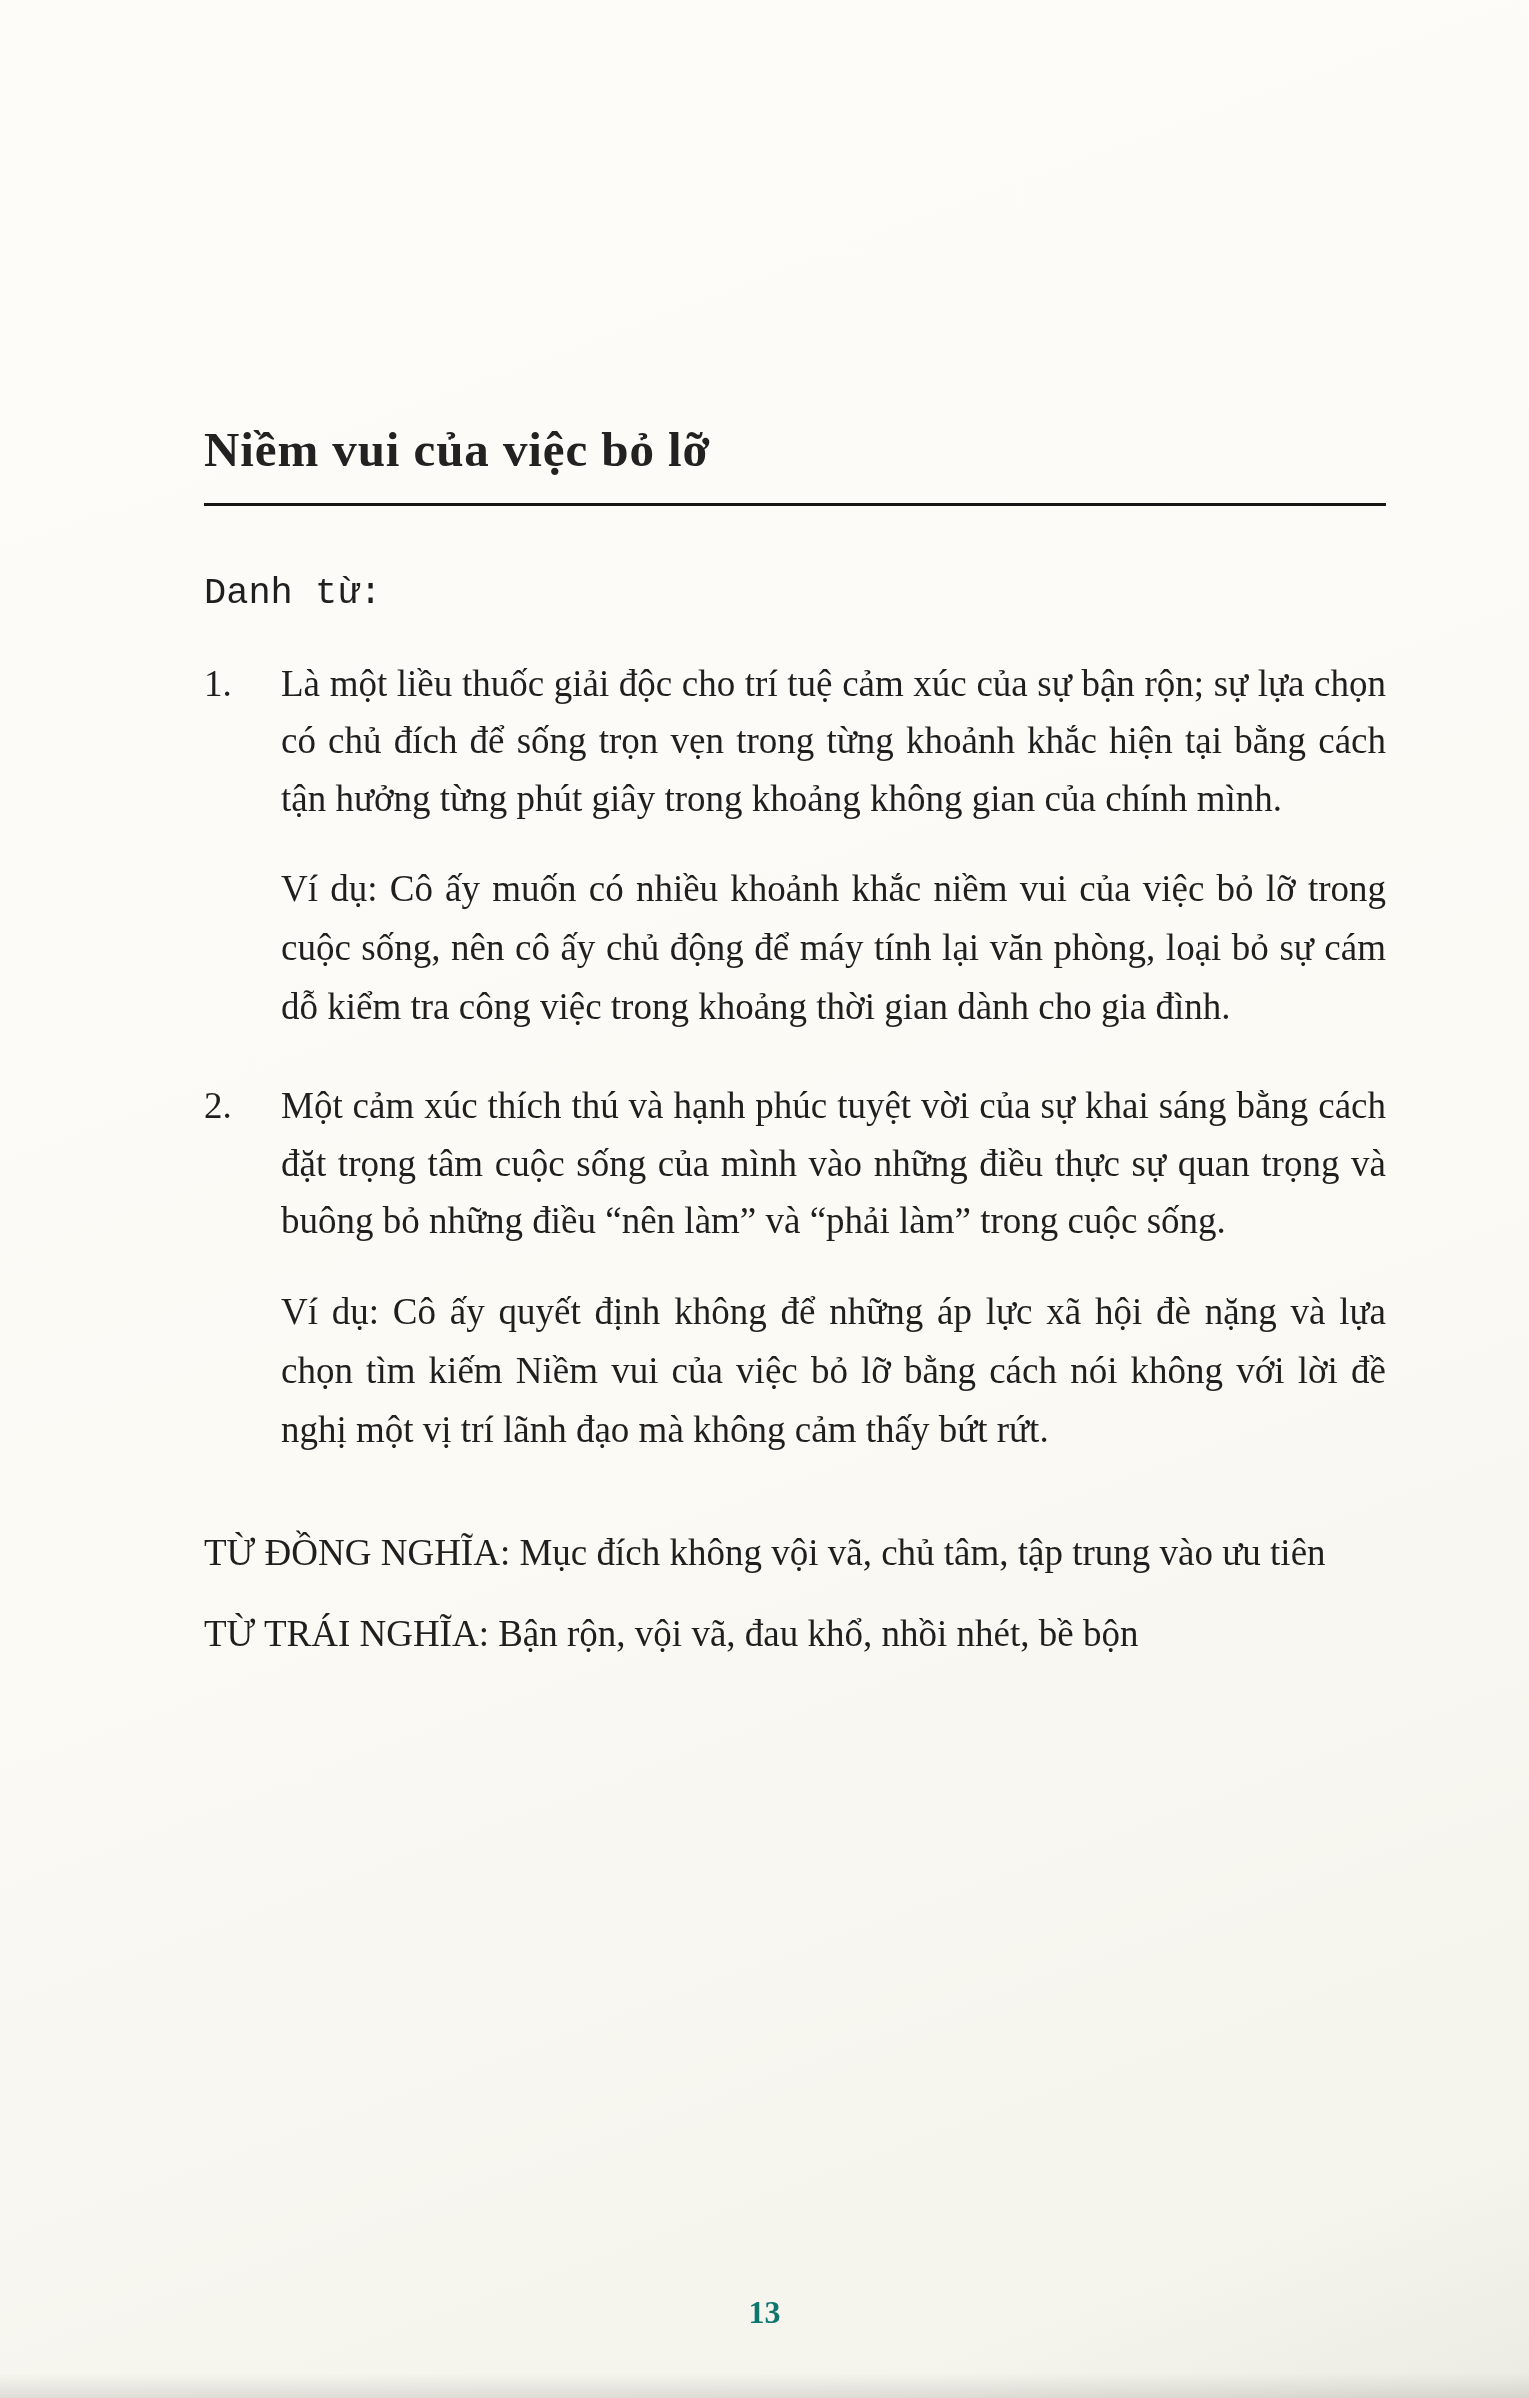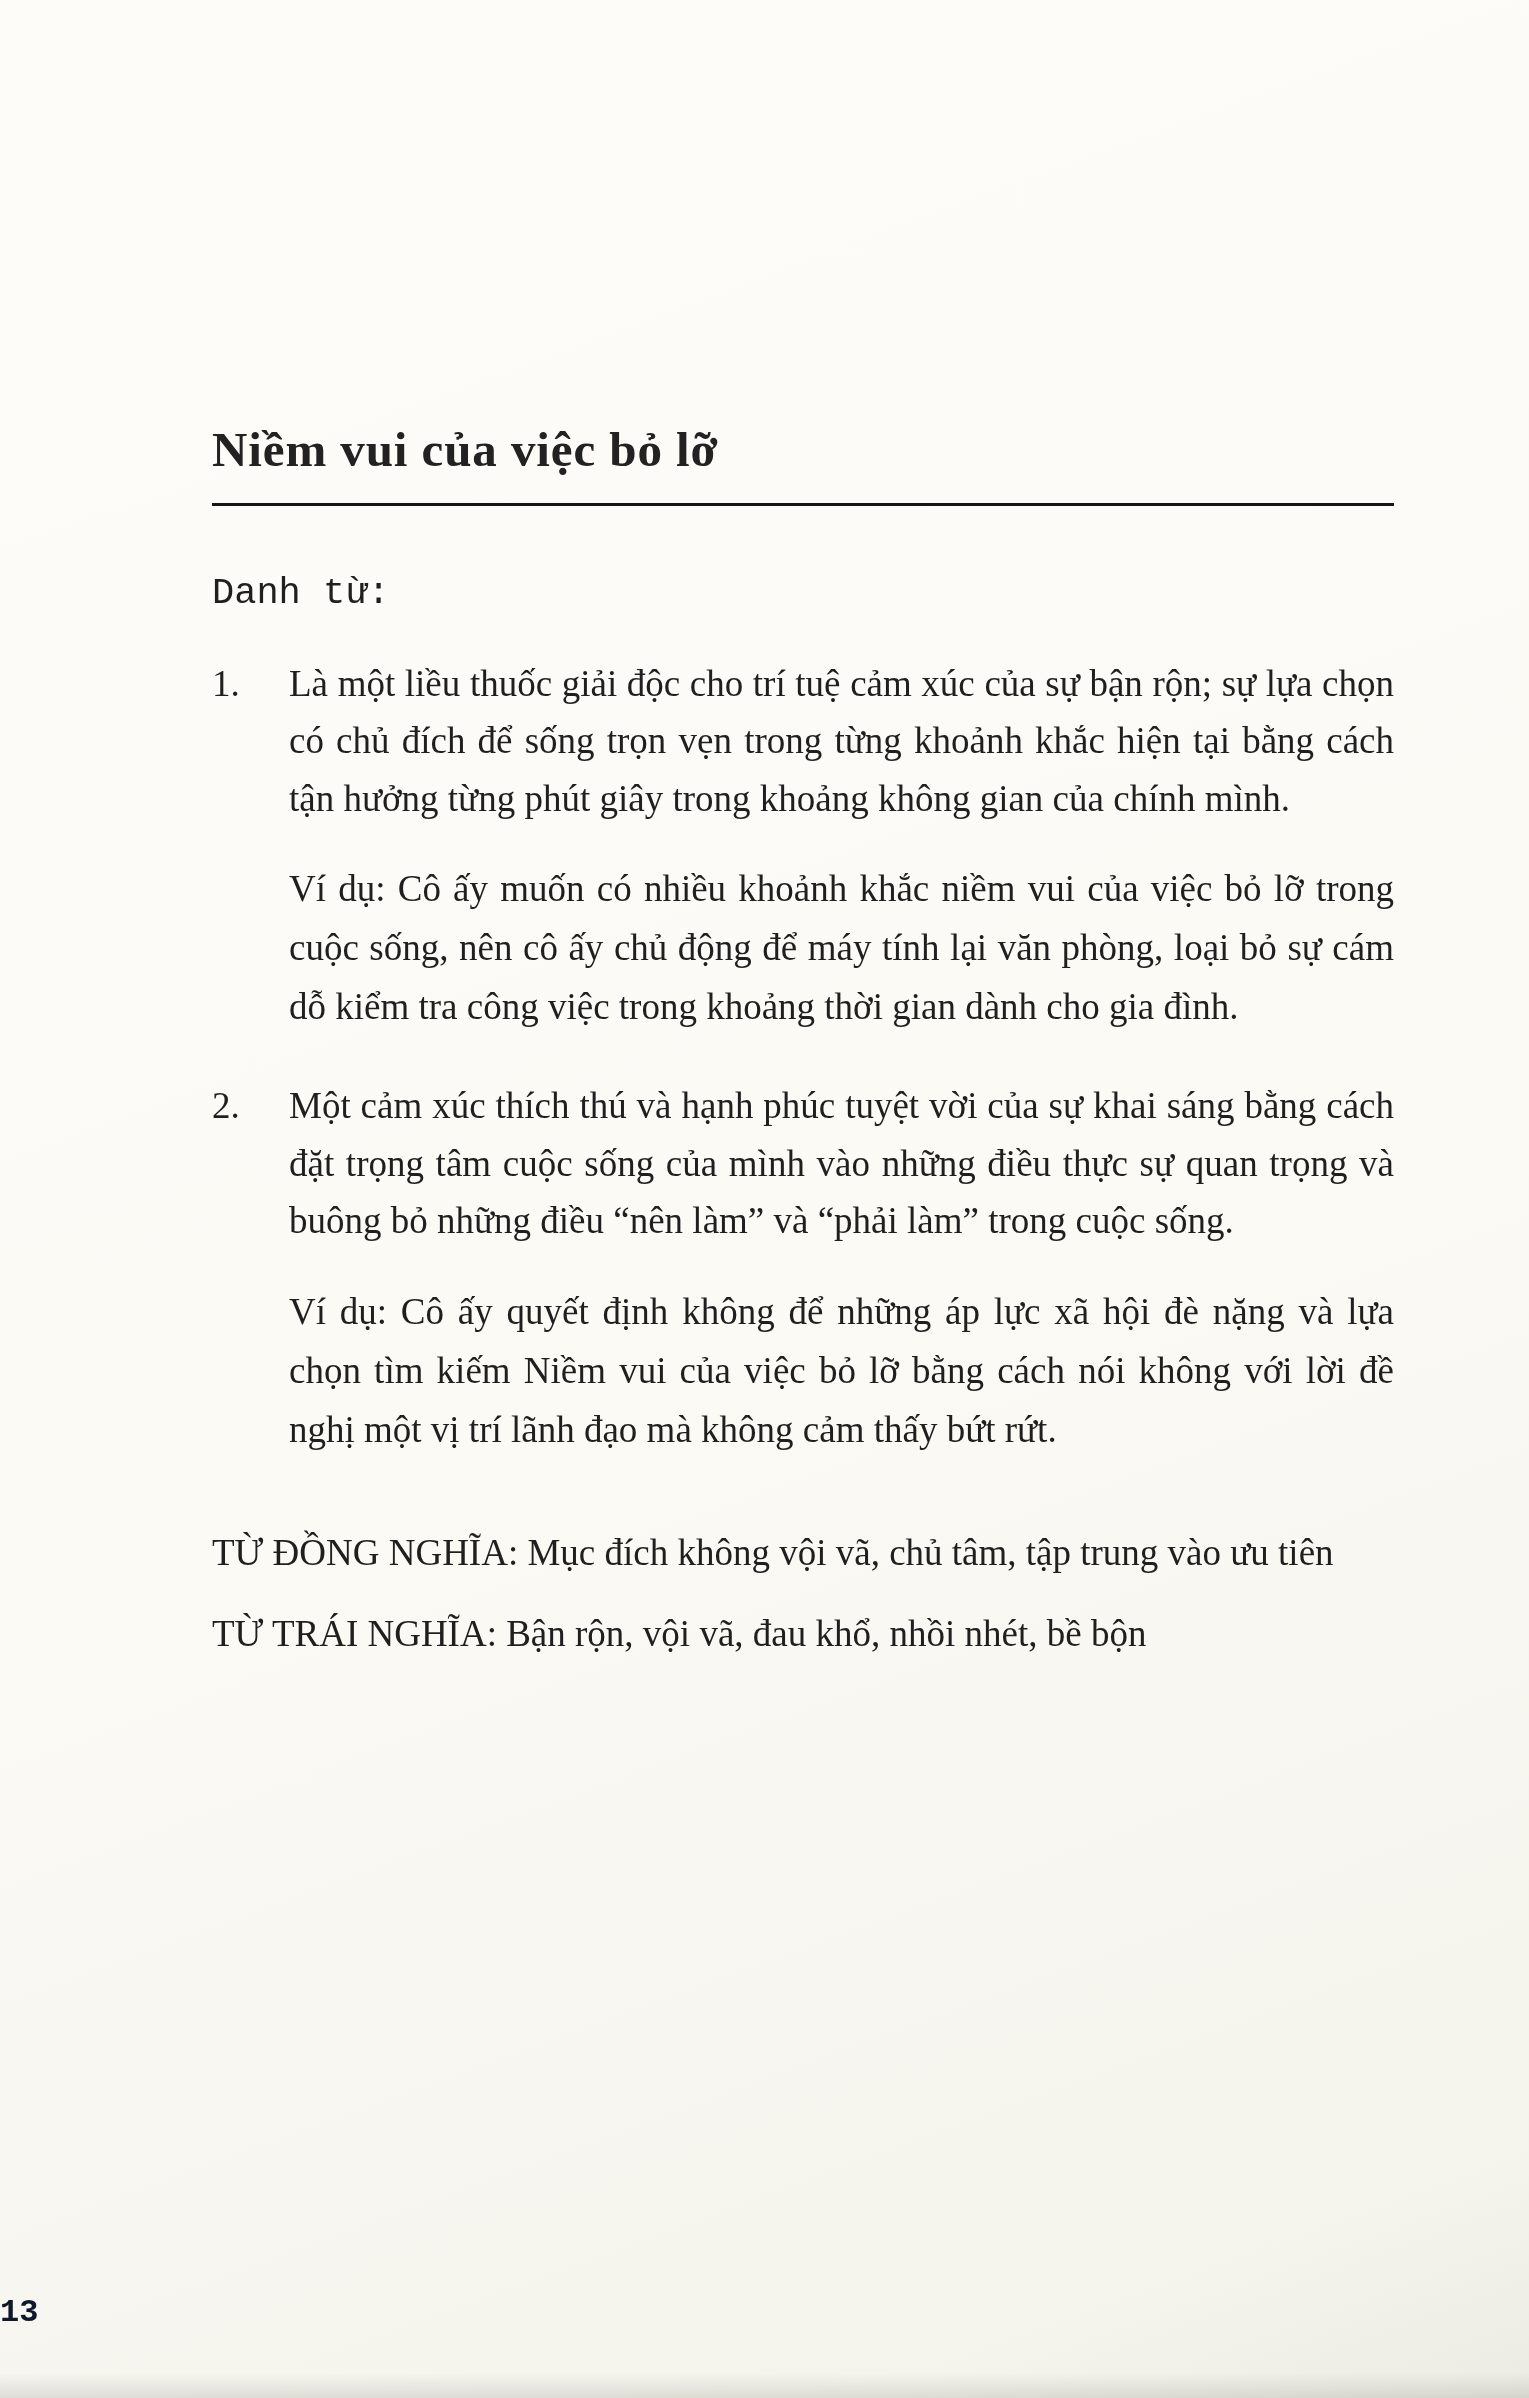--- a/index.html
+++ b/index.html
@@ -19,21 +19,21 @@
   
   .scan-edge {
     position: absolute;
     left: 0; right: 0; bottom: 0;
     height: 26px;
     background: linear-gradient(to bottom, rgba(0,0,0,0) 0%, rgba(0,0,0,0.10) 100%);
     pointer-events: none;
   }
   .content {
     position: absolute;
-    left: 212px;
+    left: 204px;
     top: 423px;
     width: 1182px;
   }
   .title {
     font-size: 49px;
     font-weight: 700;
     letter-spacing: 0.9px;
     color: #222;
     margin: 0 0 26px 0;
     line-height: 1.1;
@@ -83,24 +83,24 @@
     font-size: 37px;
     line-height: 1.55;
     text-align: justify;
     margin: 24px 0 0 0;
   }
   .page-number {
     position: absolute;
     left: 0;
     top: 2294px;
     width: 100%;
+    text-align: center;
     font-size: 32px;
     font-weight: 700;
-    color: #0f172a;
-    font-family: Liberation Mono, monospace;
+    color: #0f766e;
   }
 </style>
 </head>
 <body>
 
 <div class="content">
 
   <h1 class="title">Niềm vui của việc bỏ lỡ</h1>
 
 

